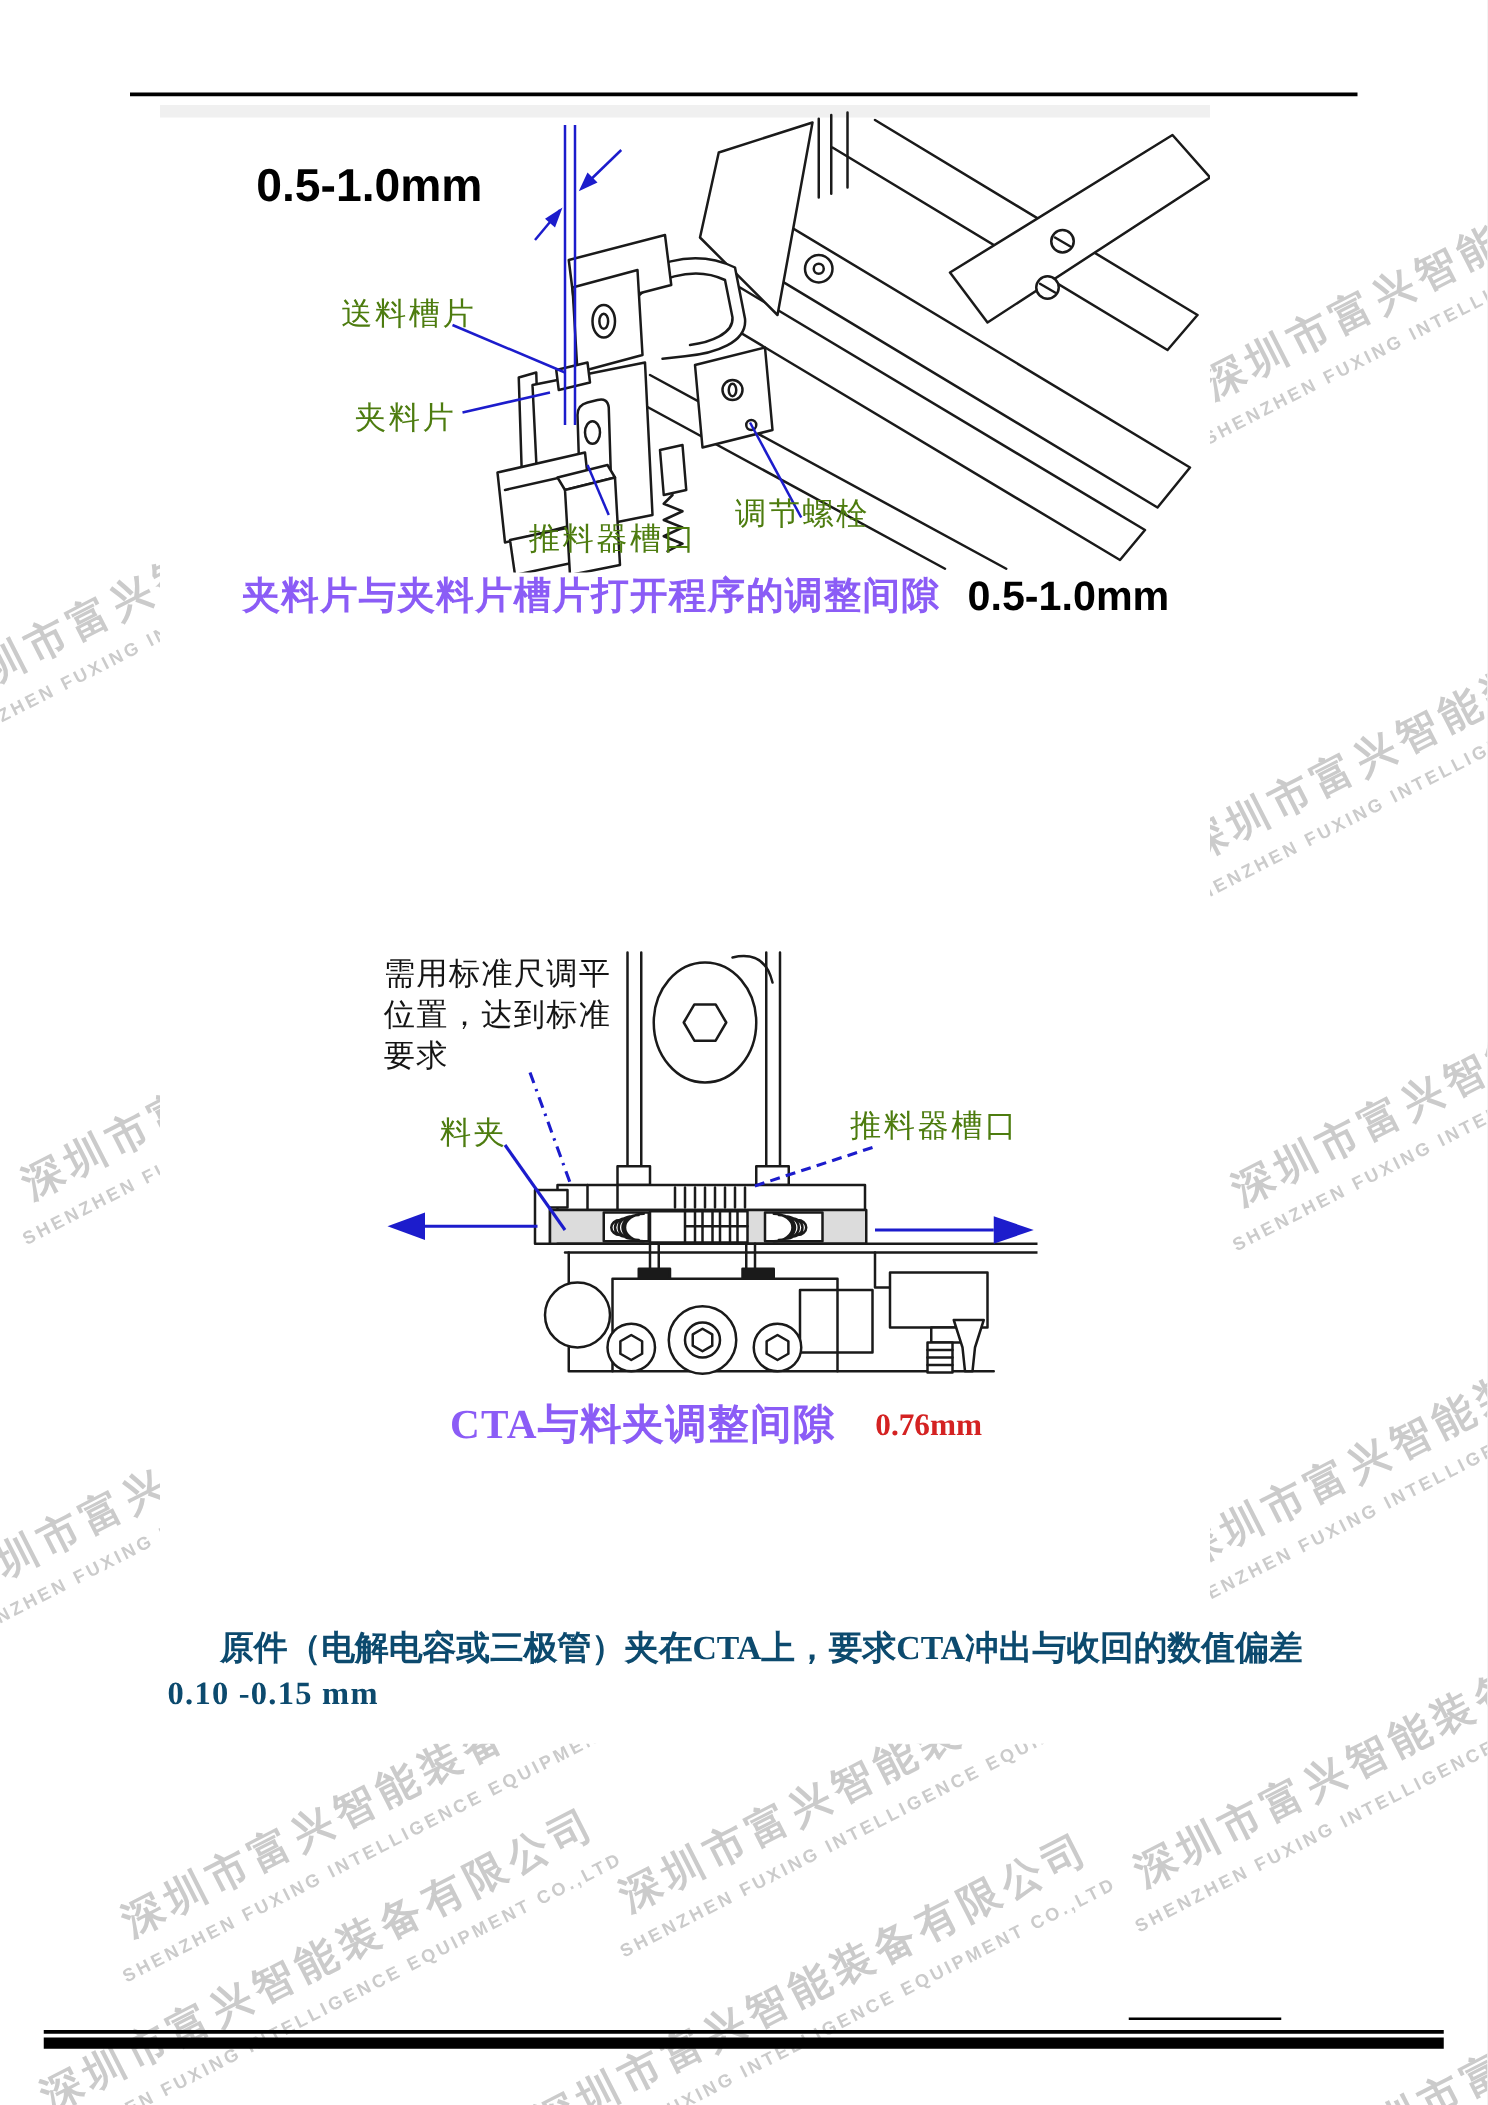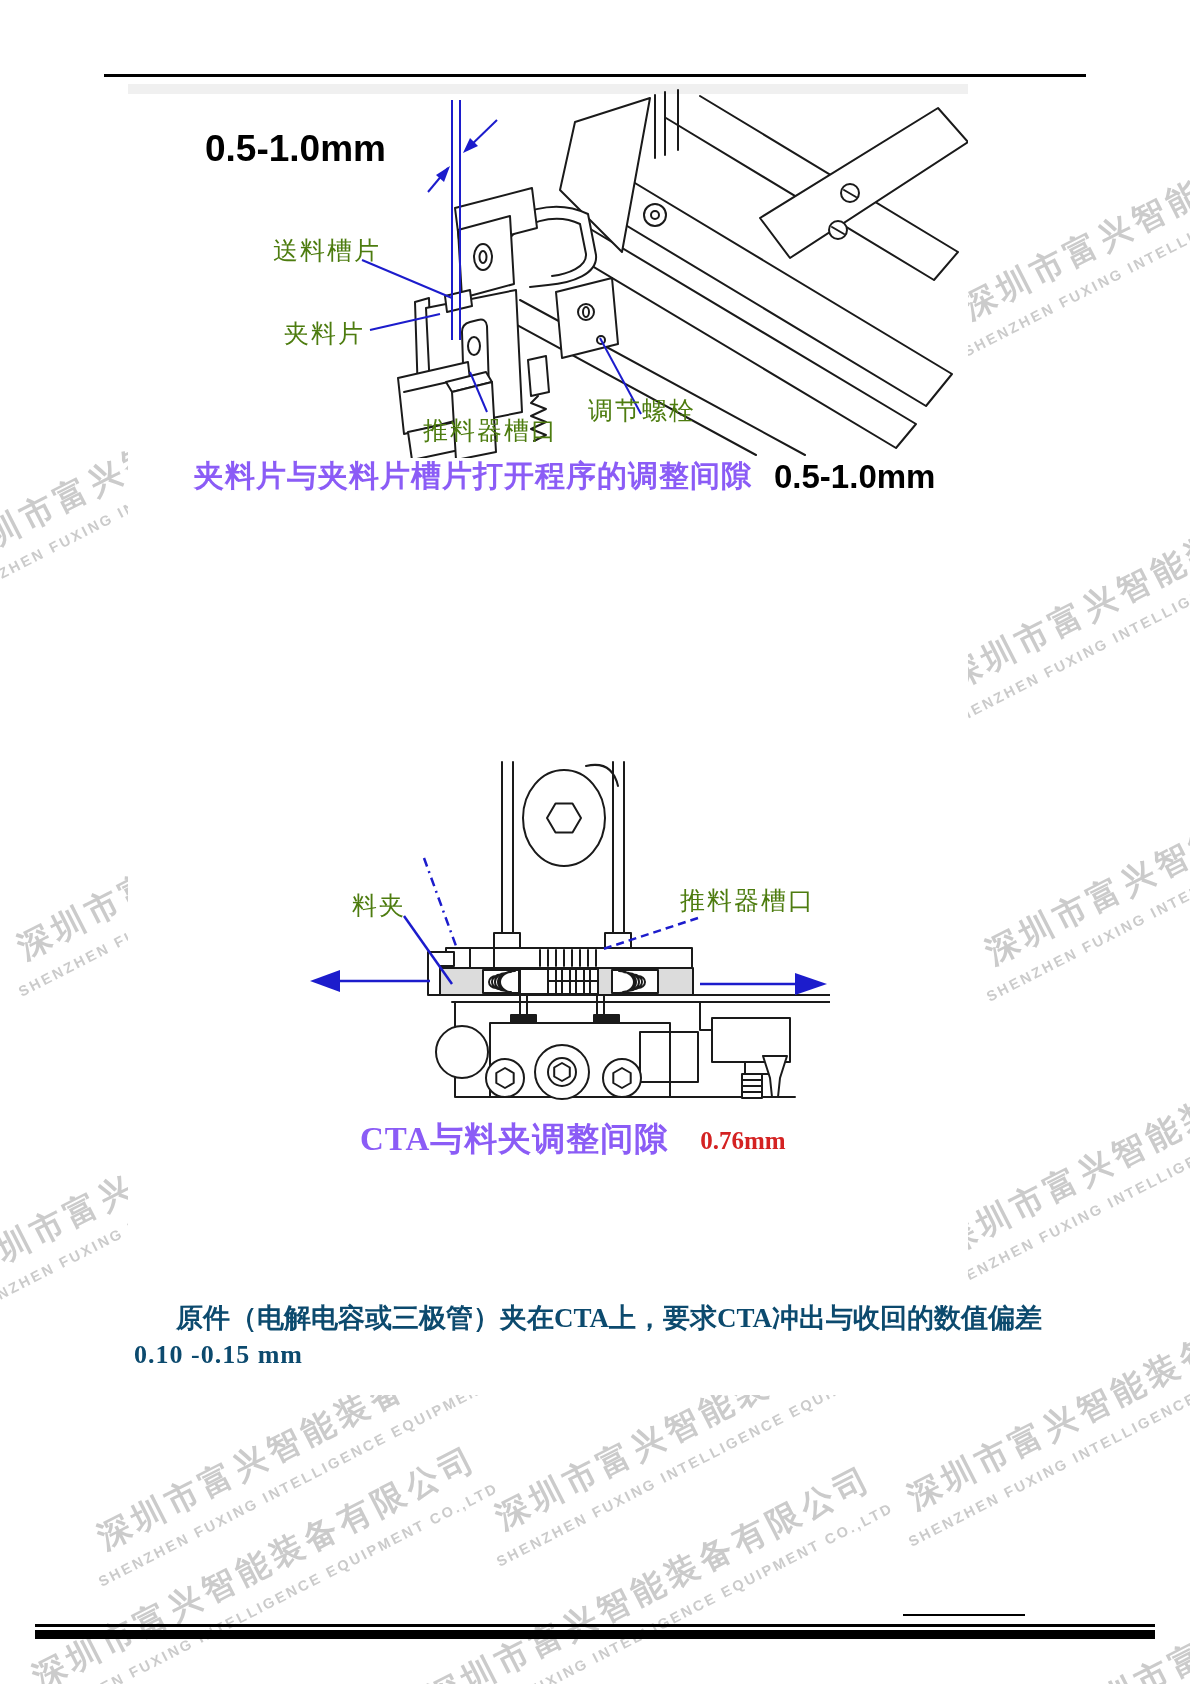--- a/index.html
+++ b/index.html
@@ -224,20 +224,25 @@
         <path d="M424,858 L456,946" stroke-dasharray="9 5 2 5"></path>
         <path d="M404,916 L452,984"></path>
         <path d="M698,918 L600,950" stroke-dasharray="8 5"></path>
       </g>
       <g fill="#1c1ccc" stroke="none">
         <polygon points="310,981 340,970 340,992"></polygon>
         <polygon points="827,984 795,973 795,995"></polygon>
       </g>
     </svg>
 
+    <div class="note3" style="left:179px;top:679px;">
+      <div>需用标准尺调平</div>
+      <div>位置，达到标准</div>
+      <div>要求</div>
+    </div>
     <div class="dlabel" style="left:224px;top:805px;">料夹</div>
     <div class="dlabel" style="left:552px;top:800px;">推料器槽口</div>
 
     <div class="cap" style="left:232px;top:1033px;gap:20px;">
       <span class="cap-cn" style="font-size:33px;">CTA与料夹调整间隙</span>
       <span class="cap2-val">0.76mm</span>
     </div>
 
     <div class="rednote l1" style="left:48px;top:1216px;">原件（电解电容或三极管）夹在CTA上，要求CTA冲出与收回的数值偏差</div>
     <div class="rednote l2" style="left:6px;top:1256px;">0.10 -0.15 mm</div>

